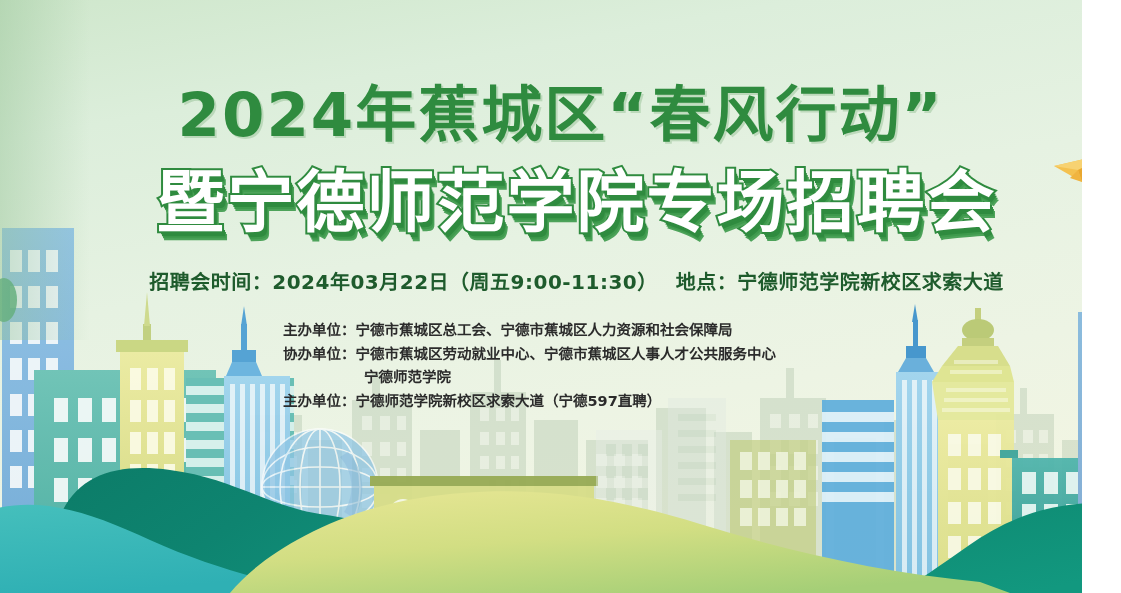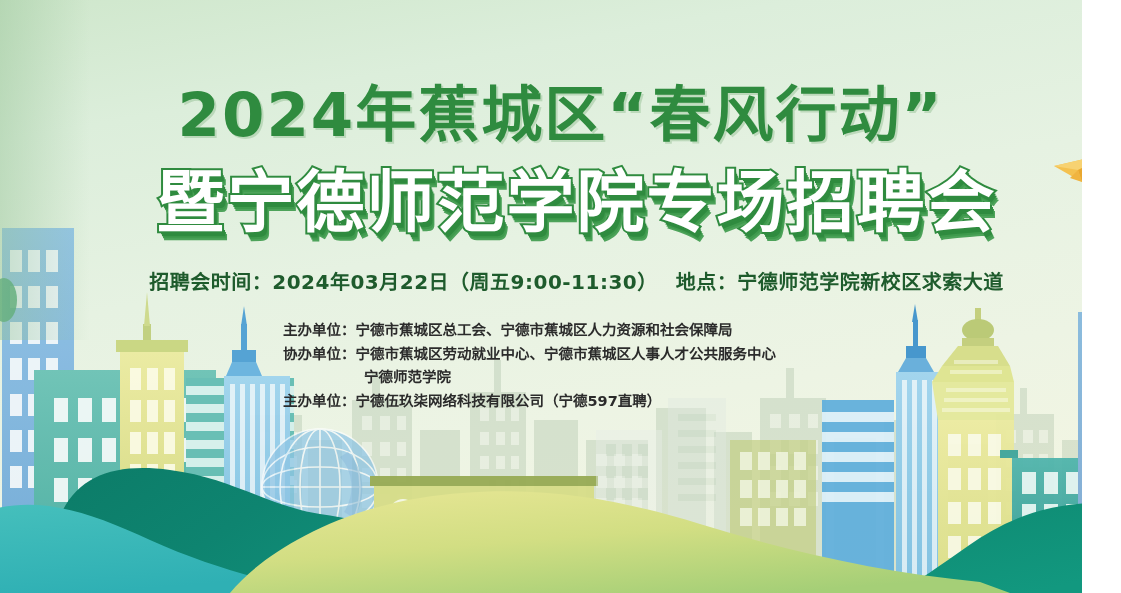--- a/index.html
+++ b/index.html
@@ -561,18 +561,18 @@
       <span class="org-row">
         <span class="org-label">主办单位：</span><span>宁德市蕉城区总工会、宁德市蕉城区人力资源和社会保障局</span>
       </span>
       <span class="org-row">
         <span class="org-label">协办单位：</span><span>宁德市蕉城区劳动就业中心、宁德市蕉城区人事人才公共服务中心</span>
       </span>
       <span class="org-row">
         <span class="org-indent"></span><span>宁德师范学院</span>
       </span>
       <span class="org-row">
-        <span class="org-label">主办单位：</span><span>宁德伍玖柒网络科技有限公司（宁德597直聘）</span>
+        <span class="org-label">主办单位：</span><span>宁德师范学院新校区求索大道（宁德597直聘）</span>
       </span>
     </div>
 
   </div>
 </div>
 
 </body></html>

